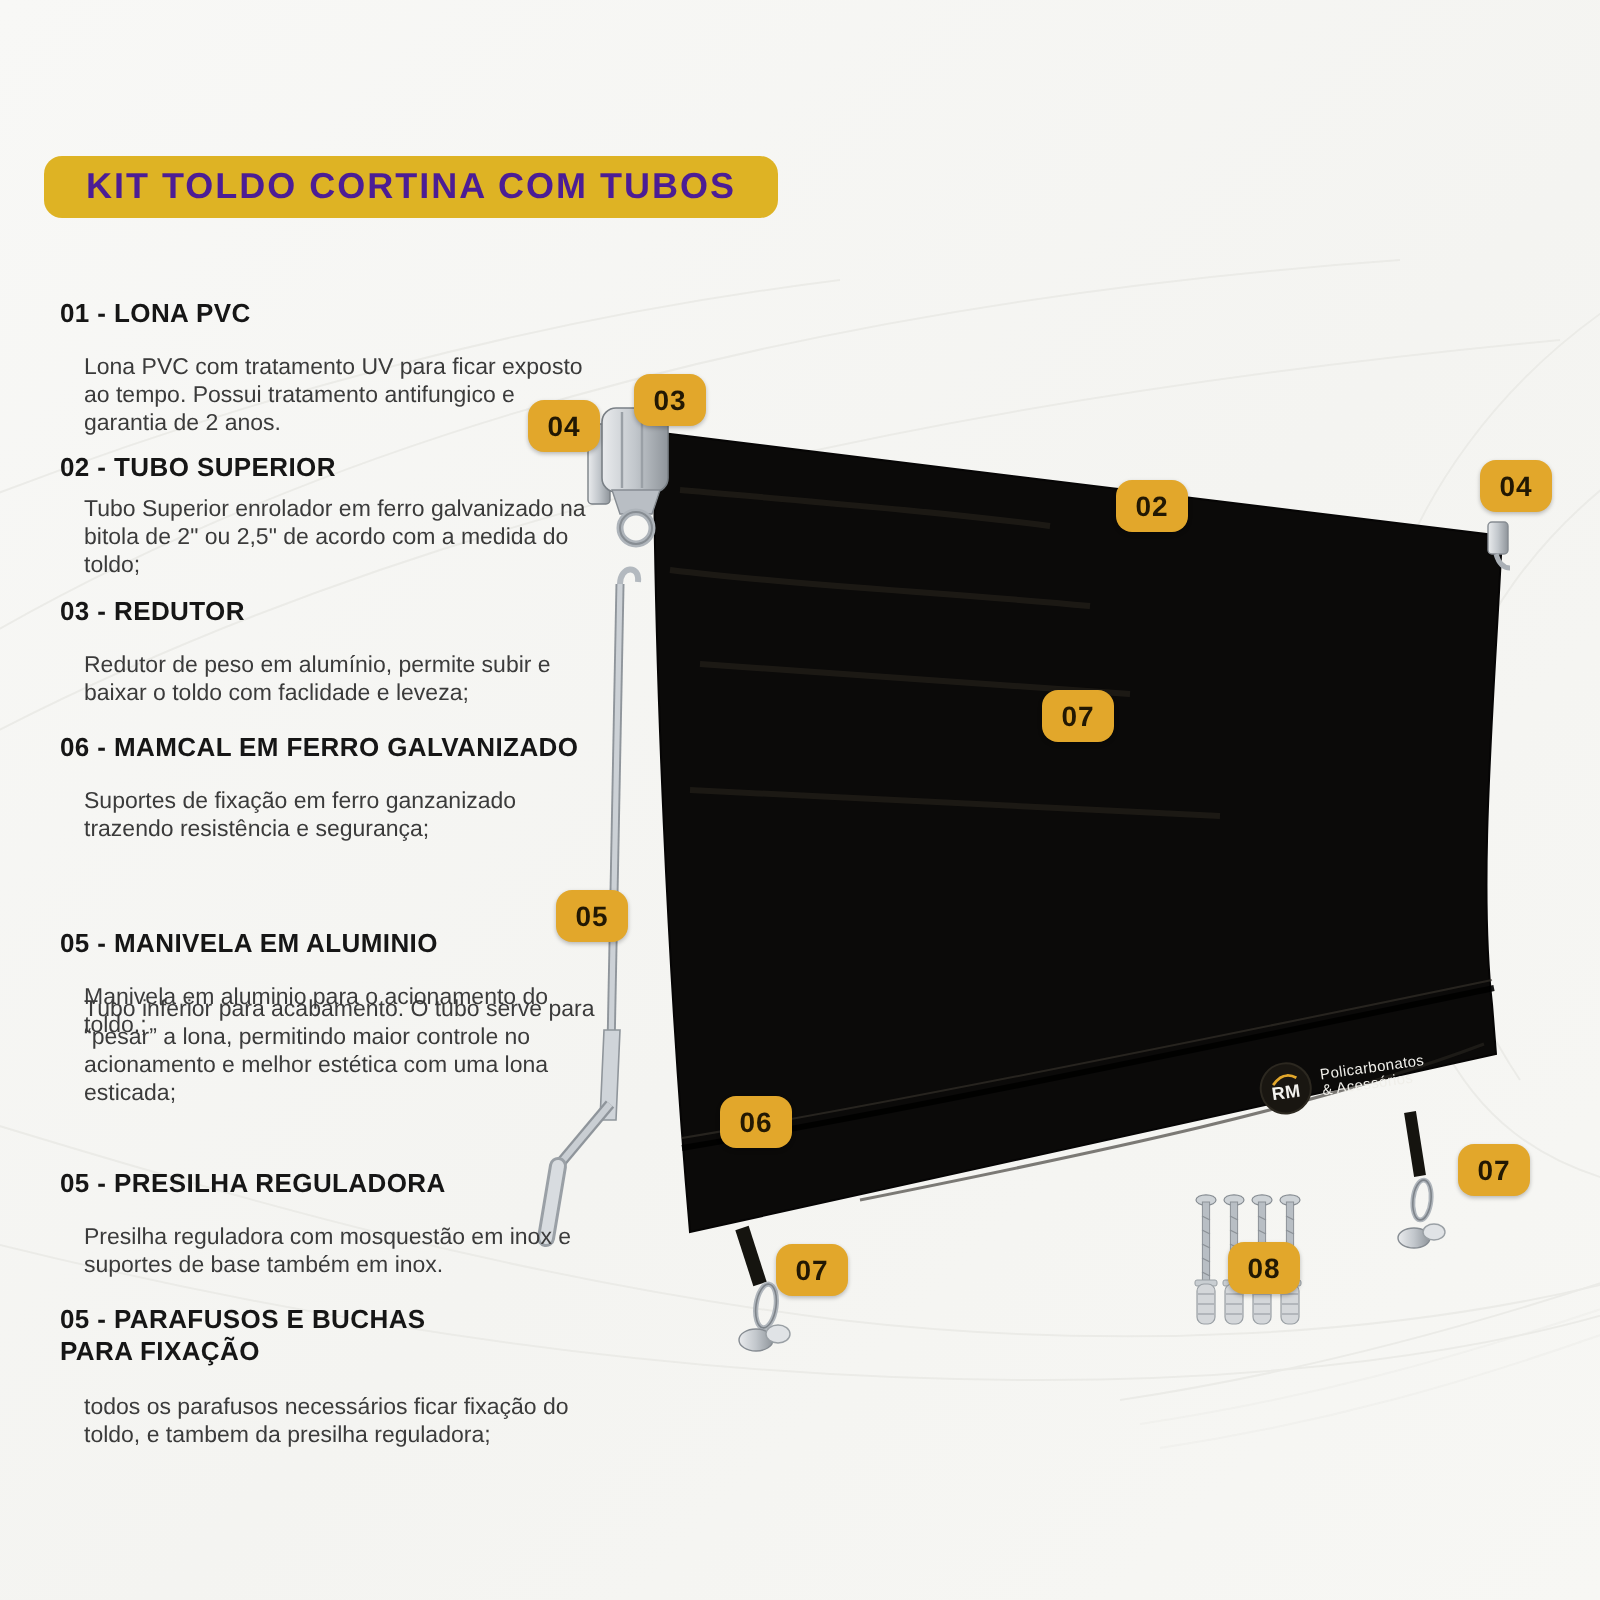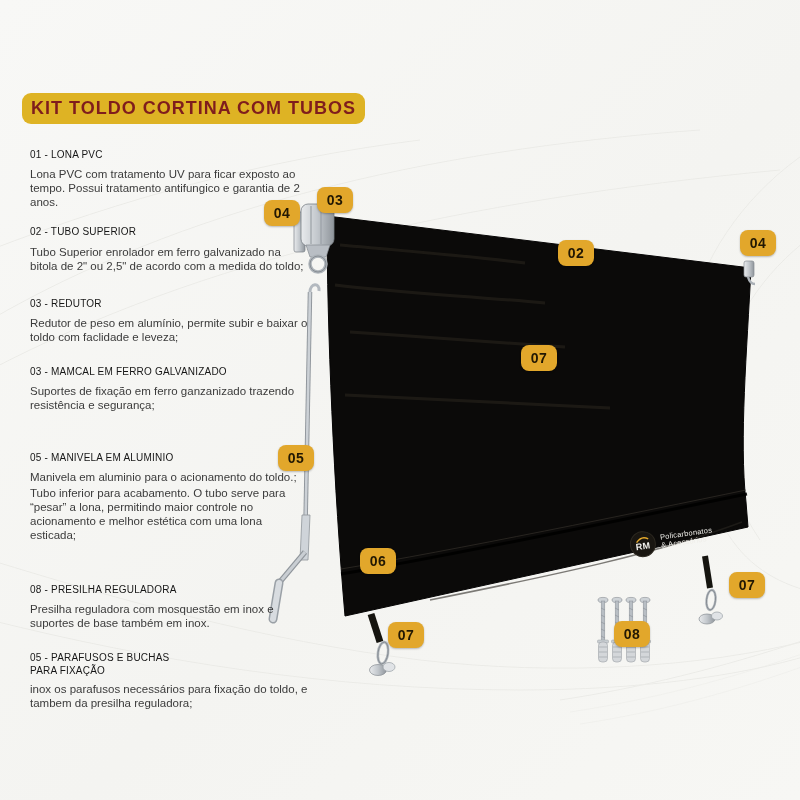--- a/index.html
+++ b/index.html
@@ -3,31 +3,31 @@
 <meta charset="utf-8">
 <style>
   html,body{margin:0;padding:0;}
   .stage{
     position:relative;width:800px;height:800px;overflow:hidden;
     background:linear-gradient(135deg,#f8f8f6 0%,#f4f4f1 55%,#f7f7f4 100%);
     font-family:"Liberation Sans", sans-serif;
   }
   .art{position:absolute;left:0;top:0;z-index:1;}
   .title-pill{
-    position:absolute;left:22px;top:93px;z-index:3;
-    background:#deb324;color:#7f1d1d;
+    position:absolute;left:22px;top:78px;z-index:3;
+    background:#deb324;color:#4c1d95;
     font-size:18px;font-weight:bold;letter-spacing:1px;
-    padding:5px 9px;border-radius:9px;white-space:nowrap;
+    padding:5px 21px;border-radius:9px;white-space:nowrap;
   }
   .col-item{position:absolute;left:30px;width:280px;z-index:3;}
   .col-item h3{
-    margin:0 0 5px 0;font-size:10px;font-weight:normal;color:#161616;
+    margin:0 0 5px 0;font-size:13px;font-weight:bold;color:#161616;
     letter-spacing:.2px;white-space:pre-line;line-height:1.25;
   }
-  .col-item p{margin:0;font-size:11.5px;line-height:14px;color:#3b3b3b;}
+  .col-item p{margin:12px;font-size:11.5px;line-height:14px;color:#3b3b3b;}
   .pin{
     position:absolute;z-index:4;width:36px;height:26px;
     background:#e2a72b;color:#221803;border-radius:8px;
     display:flex;align-items:center;justify-content:center;
     font-size:14px;font-weight:bold;letter-spacing:.5px;
     box-shadow:0 1px 2px rgba(0,0,0,.25);
   }
   .brand{
     position:absolute;left:630px;top:533px;z-index:4;
     display:flex;align-items:center;gap:5px;
@@ -174,38 +174,38 @@
   </section>
   <section class="col-item" style="top:226px">
     <h3>02 - TUBO SUPERIOR</h3>
     <p style="margin-top:6px">Tubo Superior enrolador em ferro galvanizado na bitola de 2" ou 2,5" de acordo com a medida do toldo;</p>
   </section>
   <section class="col-item" style="top:298px">
     <h3>03 - REDUTOR</h3>
     <p>Redutor de peso em alumínio, permite subir e baixar o toldo com faclidade e leveza;</p>
   </section>
   <section class="col-item" style="top:366px">
-    <h3>03 - MAMCAL  EM FERRO GALVANIZADO</h3>
+    <h3>06 - MAMCAL  EM FERRO GALVANIZADO</h3>
     <p>Suportes de fixação em ferro ganzanizado trazendo resistência e segurança;</p>
   </section>
-  <section class="col-item" style="top:452px">
+  <section class="col-item" style="top:464px">
     <h3>05 - MANIVELA EM ALUMINIO</h3>
     <p>Manivela em aluminio para o acionamento do toldo.;</p>
   </section>
   <section class="col-item" style="top:486px">
     <p>Tubo inferior para acabamento. O tubo serve para “pesar” a lona, permitindo maior controle no acionamento e melhor estética com uma lona esticada;</p>
   </section>
   <section class="col-item" style="top:584px">
-    <h3>08 - PRESILHA REGULADORA</h3>
+    <h3>05 - PRESILHA REGULADORA</h3>
     <p>Presilha reguladora com mosquestão em inox e suportes de base também em inox.</p>
   </section>
   <section class="col-item" style="top:652px">
     <h3>05 - PARAFUSOS E BUCHAS
 PARA FIXAÇÃO</h3>
-    <p>inox os parafusos necessários para fixação do toldo, e tambem da presilha reguladora;</p>
+    <p>todos os parafusos necessários ficar fixação do toldo, e tambem da presilha reguladora;</p>
   </section>
 
   <div class="pin" style="left:317px;top:187px">03</div>
   <div class="pin" style="left:264px;top:200px">04</div>
   <div class="pin" style="left:558px;top:240px">02</div>
   <div class="pin" style="left:740px;top:230px">04</div>
   <div class="pin" style="left:521px;top:345px">07</div>
   <div class="pin" style="left:278px;top:445px">05</div>
   <div class="pin" style="left:360px;top:548px">06</div>
   <div class="pin" style="left:388px;top:622px">07</div>

